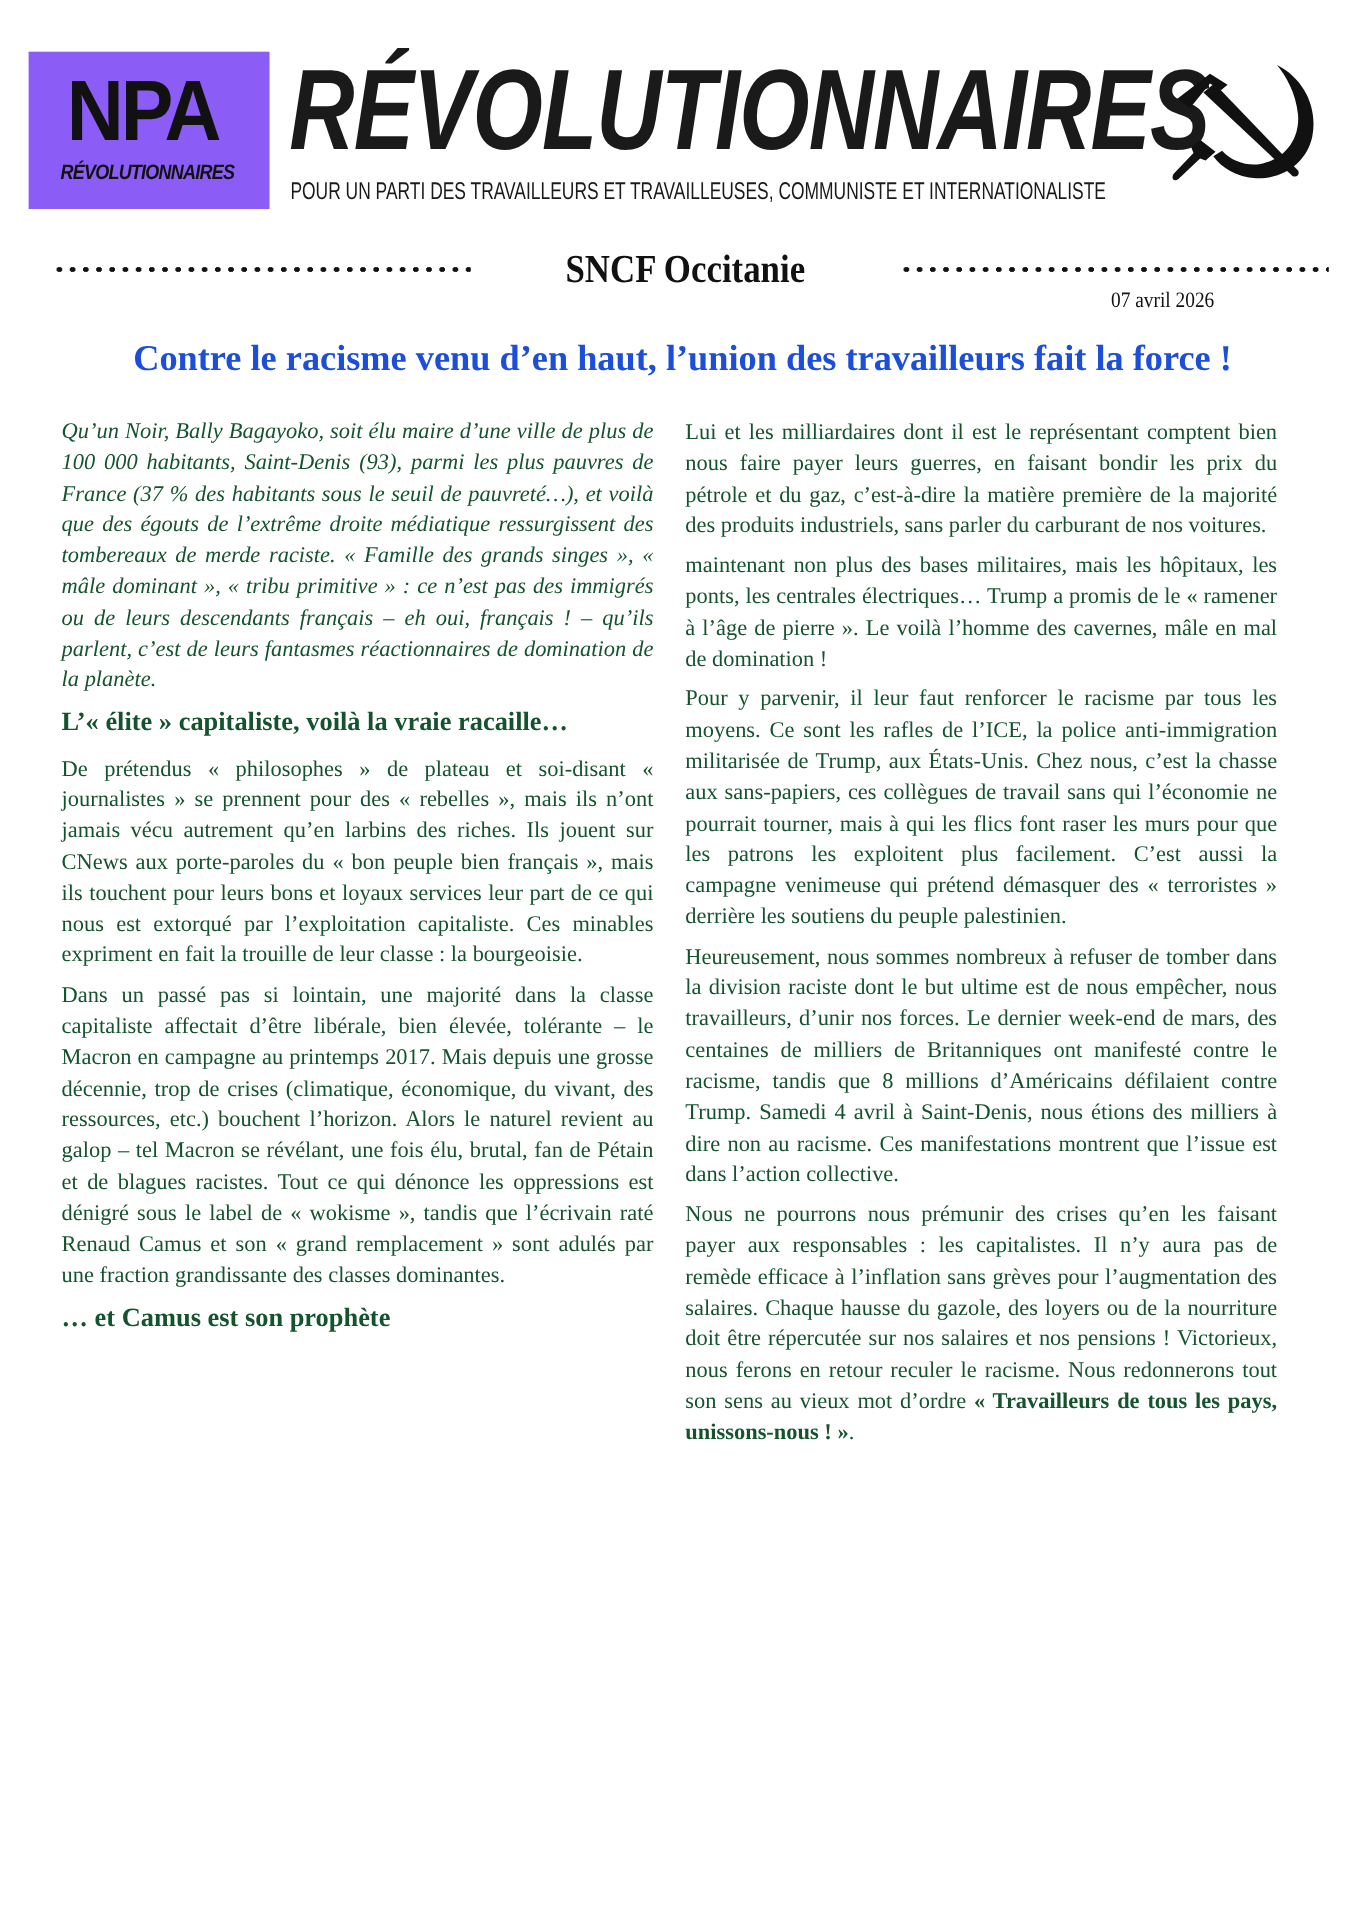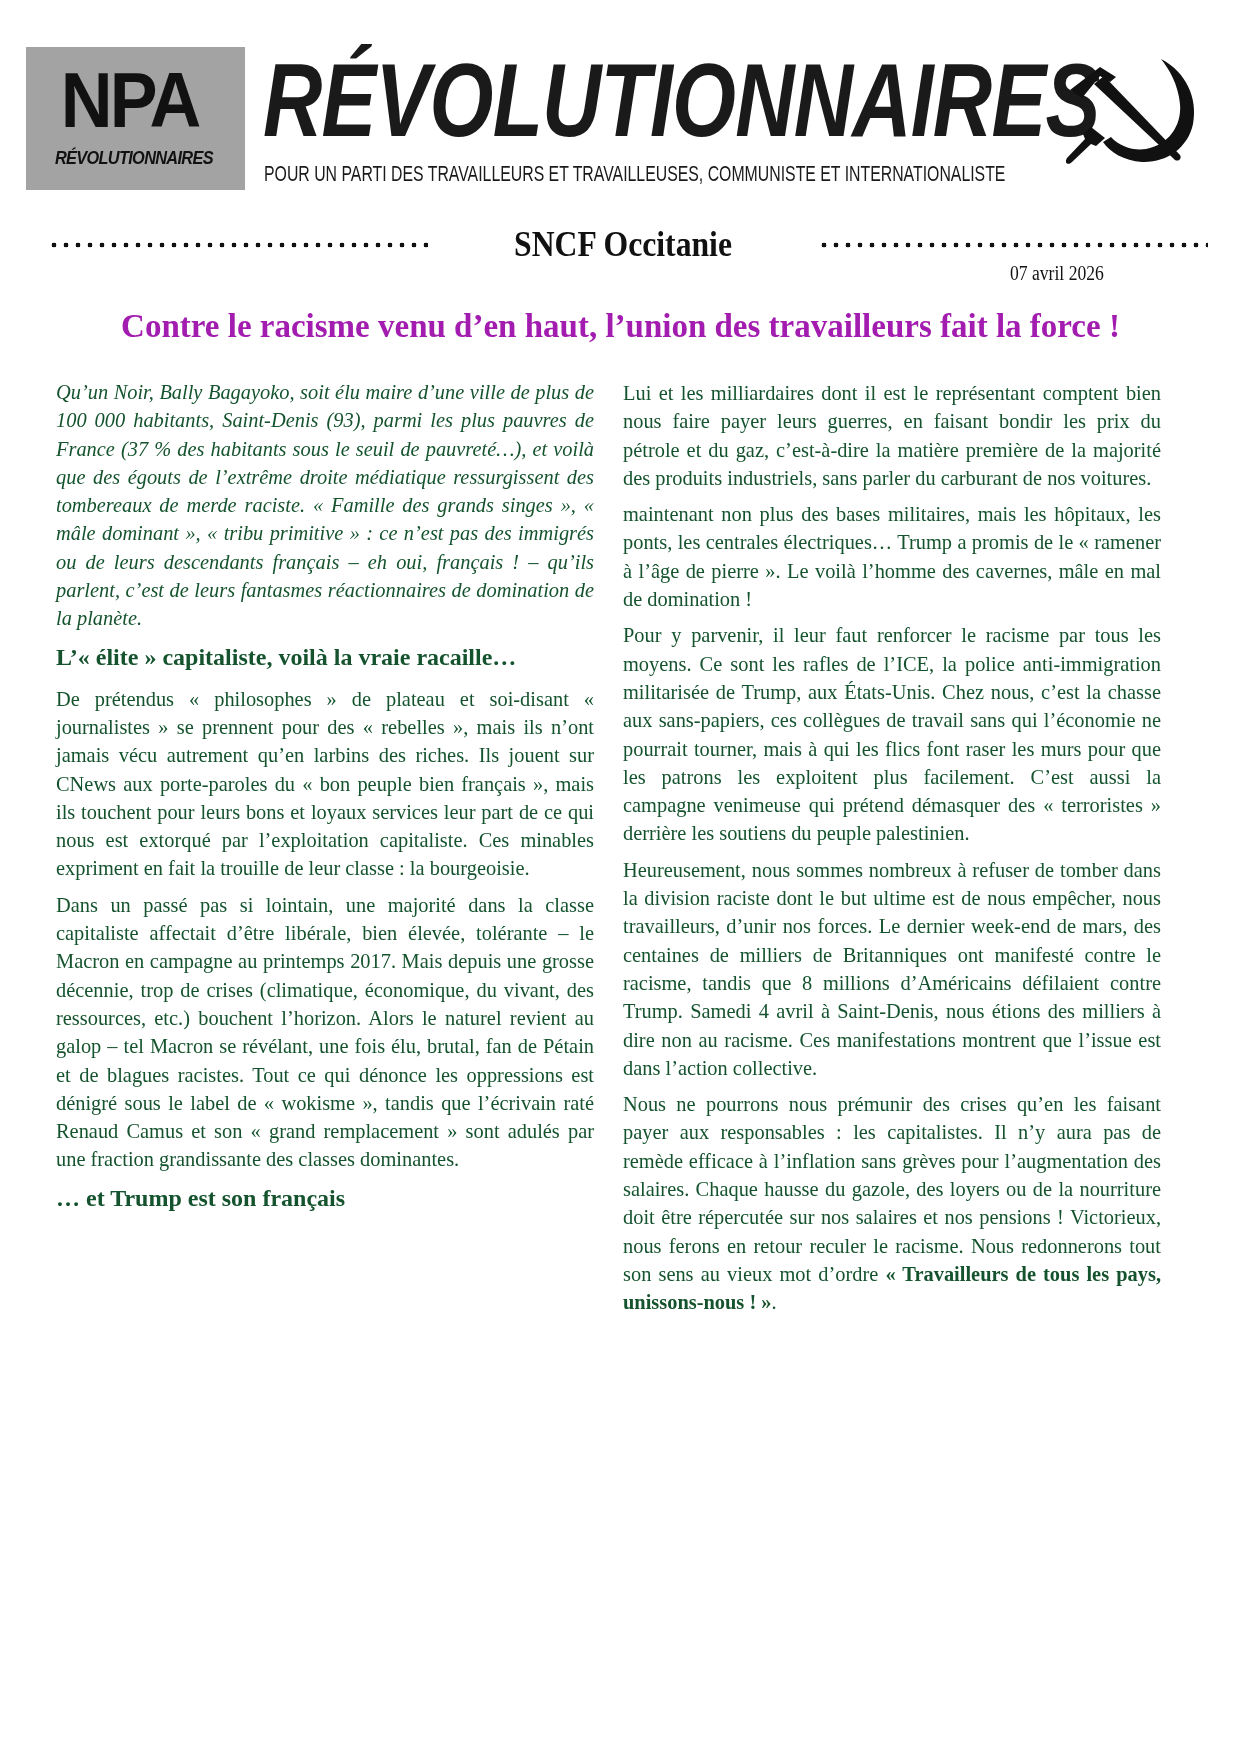--- a/index.html
+++ b/index.html
@@ -2,21 +2,21 @@
 <html><head>
 <meta charset="utf-8">
 <style>
   * { margin: 0; padding: 0; box-sizing: border-box; }
   html, body { width: 1241px; height: 1756px; background: #ffffff; }
   body { position: relative; color: #111; font-family: "Liberation Serif", serif; overflow: hidden; }
 
   
   .logo-box {
     position: absolute; left: 26px; top: 47px; width: 219px; height: 143px;
-    background: #a3a3a3;
+    background: #8b5cf6;
   }
   .logo-npa {
     position: absolute; left: 30px; top: 14px; width: 160px;
     font-family: "Liberation Sans", sans-serif; font-weight: bold;
     font-size: 78px; line-height: 78px; letter-spacing: -3px; color: #111;
     text-align: center; transform: scaleX(0.92); transform-origin: left top;
   }
   .logo-sub {
     position: absolute; left: 29px; top: 100px; width: 170px;
     font-family: "Liberation Sans", sans-serif; font-weight: bold; font-style: italic;
@@ -54,21 +54,21 @@
     transform: scaleX(0.88); transform-origin: center top;
   }
   .issue-date {
     position: absolute; left: 1010px; top: 261px; white-space: nowrap;
     font-family: "Liberation Serif", serif; font-size: 20px; line-height: 24px; color: #111;
     transform: scaleX(0.88); transform-origin: left top;
   }
   .headline {
     position: absolute; left: 40px; top: 305px; width: 1161px; text-align: center;
     font-family: "Liberation Serif", serif; font-weight: bold;
-    font-size: 33px; line-height: 42px; color: #a21caf; white-space: nowrap;
+    font-size: 33px; line-height: 42px; color: #1d4ed8; white-space: nowrap;
   }
 
   
   .col {
     position: absolute; top: 378px; width: 538px;
     font-family: "Liberation Serif", serif; font-size: 20.4px; line-height: 28.3px;
     color: #14532d; text-align: justify; hyphens: none;
   }
   .col-left { left: 56px; }
   .col-right { left: 623px; top: 379px; }
@@ -109,21 +109,21 @@
 <div class="dots dots-right"></div>
 <div class="issue-date">07 avril 2026</div>
 
 <h1 class="headline">Contre le racisme venu d’en haut, l’union des travailleurs fait la force !</h1>
 
 <div class="col col-left">
   <p class="lead">Qu’un Noir, Bally Bagayoko, soit élu maire d’une ville de plus de 100 000 habitants, Saint-Denis (93), parmi les plus pauvres de France (37 % des habitants sous le seuil de pauvreté…), et voilà que des égouts de l’extrême droite médiatique ressurgissent des tombereaux de merde raciste. « Famille des grands singes », « mâle dominant », « tribu primitive » : ce n’est pas des immigrés ou de leurs descendants français – eh oui, français ! – qu’ils parlent, c’est de leurs fantasmes réactionnaires de domination de la planète.</p>
   <h2>L’« élite » capitaliste, voilà la vraie racaille…</h2>
   <p>De prétendus « philosophes » de plateau et soi-disant « journalistes » se prennent pour des « rebelles », mais ils n’ont jamais vécu autrement qu’en larbins des riches. Ils jouent sur CNews aux porte-paroles du « bon peuple bien français », mais ils touchent pour leurs bons et loyaux services leur part de ce qui nous est extorqué par l’exploitation capitaliste. Ces minables expriment en fait la trouille de leur classe : la bourgeoisie.</p>
   <p>Dans un passé pas si lointain, une majorité dans la classe capitaliste affectait d’être libérale, bien élevée, tolérante – le Macron en campagne au printemps 2017. Mais depuis une grosse décennie, trop de crises (climatique, économique, du vivant, des ressources, etc.) bouchent l’horizon. Alors le naturel revient au galop – tel Macron se révélant, une fois élu, brutal, fan de Pétain et de blagues racistes. Tout ce qui dénonce les oppressions est dénigré sous le label de « wokisme », tandis que l’écrivain raté Renaud Camus et son « grand remplacement » sont adulés par une fraction grandissante des classes dominantes.</p>
-  <h2>… et Trump est son français</h2>
+  <h2>… et Camus est son prophète</h2>
 </div>
 
 <div class="col col-right">
   <p>Lui et les milliardaires dont il est le représentant comptent bien nous faire payer leurs guerres, en faisant bondir les prix du pétrole et du gaz, c’est-à-dire la matière première de la majorité des produits industriels, sans parler du carburant de nos voitures.</p>
   <p>maintenant non plus des bases militaires, mais les hôpitaux, les ponts, les centrales électriques… Trump a promis de le « ramener à l’âge de pierre ». Le voilà l’homme des cavernes, mâle en mal de domination !</p>
   <p>Pour y parvenir, il leur faut renforcer le racisme par tous les moyens. Ce sont les rafles de l’ICE, la police anti-immigration militarisée de Trump, aux États-Unis. Chez nous, c’est la chasse aux sans-papiers, ces collègues de travail sans qui l’économie ne pourrait tourner, mais à qui les flics font raser les murs pour que les patrons les exploitent plus facilement. C’est aussi la campagne venimeuse qui prétend démasquer des « terroristes » derrière les soutiens du peuple palestinien.</p>
   <p>Heureusement, nous sommes nombreux à refuser de tomber dans la division raciste dont le but ultime est de nous empêcher, nous travailleurs, d’unir nos forces. Le dernier week-end de mars, des centaines de milliers de Britanniques ont manifesté contre le racisme, tandis que 8 millions d’Américains défilaient contre Trump. Samedi 4 avril à Saint-Denis, nous étions des milliers à dire non au racisme. Ces manifestations montrent que l’issue est dans l’action collective.</p>
   <p><span>Nous ne pourrons nous prémunir des crises qu’en les faisant payer aux responsables : les capitalistes. Il n’y aura pas de remède efficace à l’inflation sans grèves pour l’augmentation des salaires. Chaque hausse du gazole, des loyers ou de la nourriture doit être répercutée sur nos salaires et nos pensions ! Victorieux, nous ferons en retour reculer le racisme. Nous redonnerons tout son sens au vieux mot d’ordre </span><strong>« Travailleurs de tous les pays, unissons-nous ! »</strong><span>.</span></p>
 </div>
 

